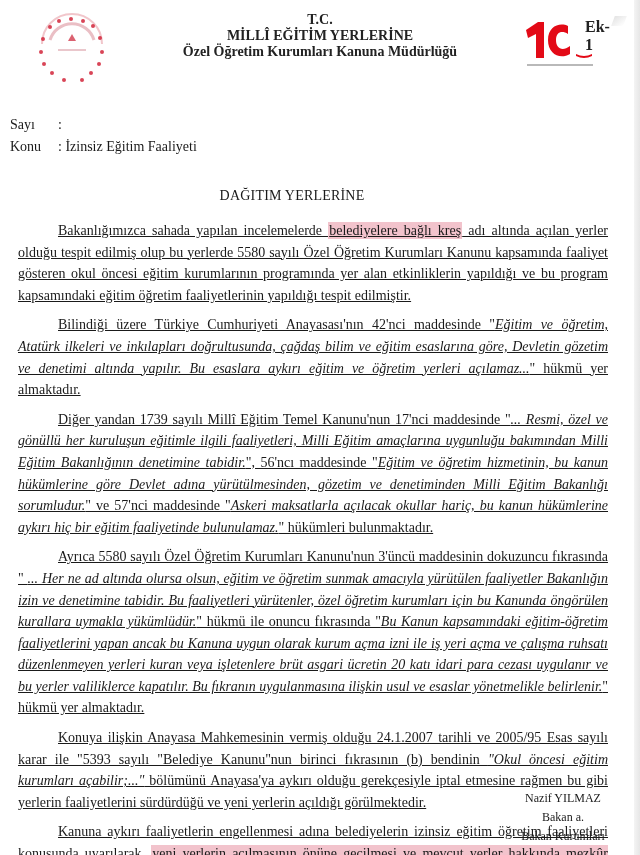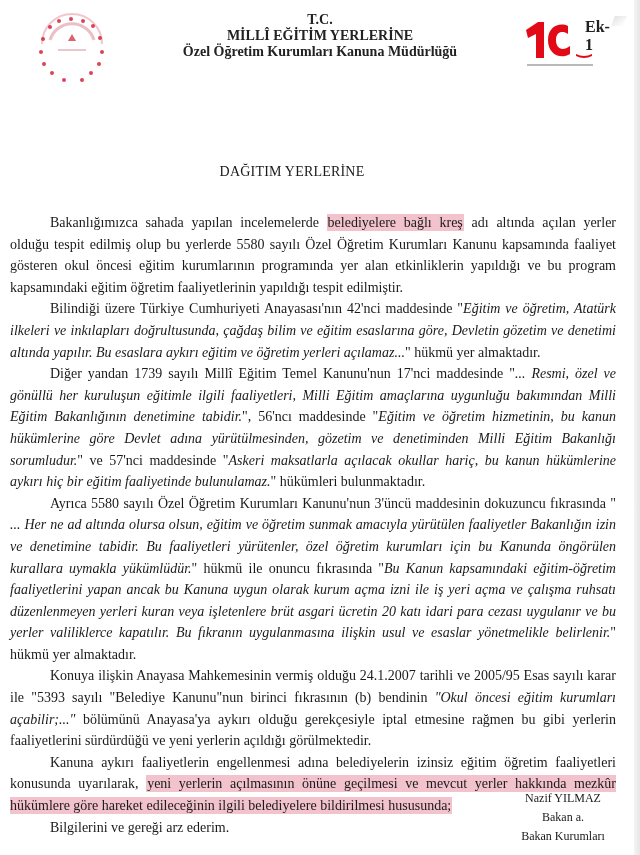--- a/index.html
+++ b/index.html
@@ -13,25 +13,25 @@
                  font-size:14px; line-height:16px; color:#222; }
   .logo-left { position:absolute; left:32px; top:2px; width:80px; height:74px; }
   .logo-right { position:absolute; left:524px; top:12px; width:76px; height:50px; }
   .ek { position:absolute; left:585px; top:10px; font-size:16px; color:#222; }
   .ek-corner { position:absolute; left:613px; top:8px; width:12px; height:10px;
                background:linear-gradient(135deg,#ddd,#fff); transform:skewX(-20deg); opacity:.8; }
   .meta { position:absolute; left:10px; top:114px; font-size:14px; line-height:22px; }
   .meta-row { display:flex; }
   .meta-label { width:40px; }
   .meta-sep { width:8px; }
-  .title { position:absolute; left:0; width:584px; top:164px; text-align:center;
+  .title { position:absolute; left:0; width:584px; top:188px; text-align:center;
            font-size:14px; letter-spacing:.2px; }
   .body-text { position:absolute; left:10px; top:212px; width:606px; font-size:14px;
                line-height:21.6px; text-align:justify; }
-  .body-text p { margin:0; text-indent:40px; }
+  .body-text p { margin:8px; text-indent:40px;text-decoration:underline; }
   .body-text em { font-style:italic; }
   .hl { background:#f2c3cc; padding:1px 1px; }
   .signature { position:absolute; left:498px; top:789px; width:130px; text-align:center;
                font-size:12px; line-height:19px; }
 </style>
 </head>
 <body>
 
 <div class="page">
 
@@ -69,20 +69,32 @@
     <svg class="logo-right" viewBox="0 0 76 50">
       <path d="M2 10 L14 2 L20 2 L20 38 L12 38 L12 14 L4 18 Z" fill="#e30a17"></path>
       <path d="M44 6 C36 2 24 6 24 20 C24 34 36 40 46 34 L46 26 C38 32 32 28 32 20 C32 12 38 10 44 14 Z" fill="#e30a17"></path>
       <path d="M52 34 Q60 38 68 34 L68 36 Q60 40 52 36 Z" fill="#e30a17"></path>
       <rect x="3" y="44" width="66" height="2" fill="#b9b9b9"></rect>
     </svg>
     <div class="ek">Ek-1</div>
     <div class="ek-corner"></div>
   </div>
 
+  <div class="meta">
+    <div class="meta-row">
+      <span class="meta-label">Sayı</span>
+      <span class="meta-sep"></span>
+      <span>:</span>
+    </div>
+    <div class="meta-row">
+      <span class="meta-label">Konu</span>
+      <span class="meta-sep"></span>
+      <span>: İzinsiz Eğitim Faaliyeti</span>
+    </div>
+  </div>
 
   <div class="title">DAĞITIM YERLERİNE</div>
 
   <div class="body-text">
     <p><span>Bakanlığımızca sahada yapılan incelemelerde </span><span class="hl">belediyelere bağlı kreş</span><span> adı altında açılan yerler olduğu tespit edilmiş olup bu yerlerde 5580 sayılı Özel Öğretim Kurumları Kanunu kapsamında faaliyet gösteren okul öncesi eğitim kurumlarının programında yer alan etkinliklerin yapıldığı ve bu program kapsamındaki eğitim öğretim faaliyetlerinin yapıldığı tespit edilmiştir.</span></p>
 
     <p><span>Bilindiği üzere Türkiye Cumhuriyeti Anayasası'nın 42'nci maddesinde "</span><em>Eğitim ve öğretim, Atatürk ilkeleri ve inkılapları doğrultusunda, çağdaş bilim ve eğitim esaslarına göre, Devletin gözetim ve denetimi altında yapılır. Bu esaslara aykırı eğitim ve öğretim yerleri açılamaz...</em><span>" hükmü yer almaktadır.</span></p>
 
     <p><span>Diğer yandan 1739 sayılı Millî Eğitim Temel Kanunu'nun 17'nci maddesinde "</span><em>... Resmi, özel ve gönüllü her kuruluşun eğitimle ilgili faaliyetleri, Milli Eğitim amaçlarına uygunluğu bakımından Milli Eğitim Bakanlığının denetimine tabidir.</em><span>", 56'ncı maddesinde "</span><em>Eğitim ve öğretim hizmetinin, bu kanun hükümlerine göre Devlet adına yürütülmesinden, gözetim ve denetiminden Milli Eğitim Bakanlığı sorumludur.</em><span>" ve 57'nci maddesinde "</span><em>Askeri maksatlarla açılacak okullar hariç, bu kanun hükümlerine aykırı hiç bir eğitim faaliyetinde bulunulamaz.</em><span>" hükümleri bulunmaktadır.</span></p>
 

